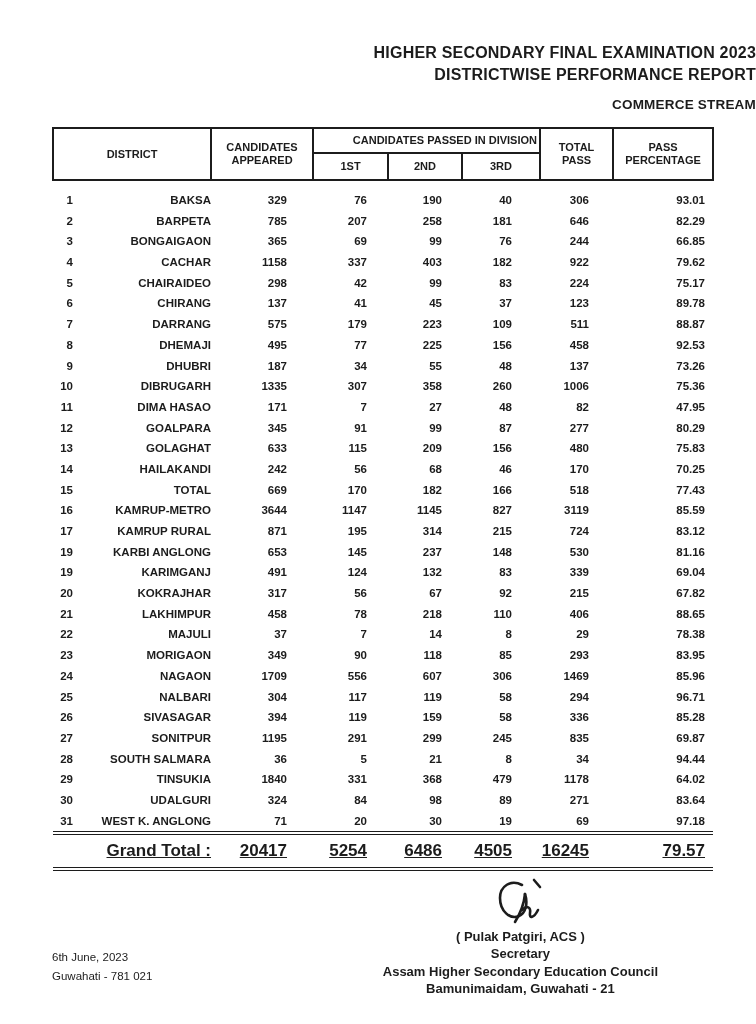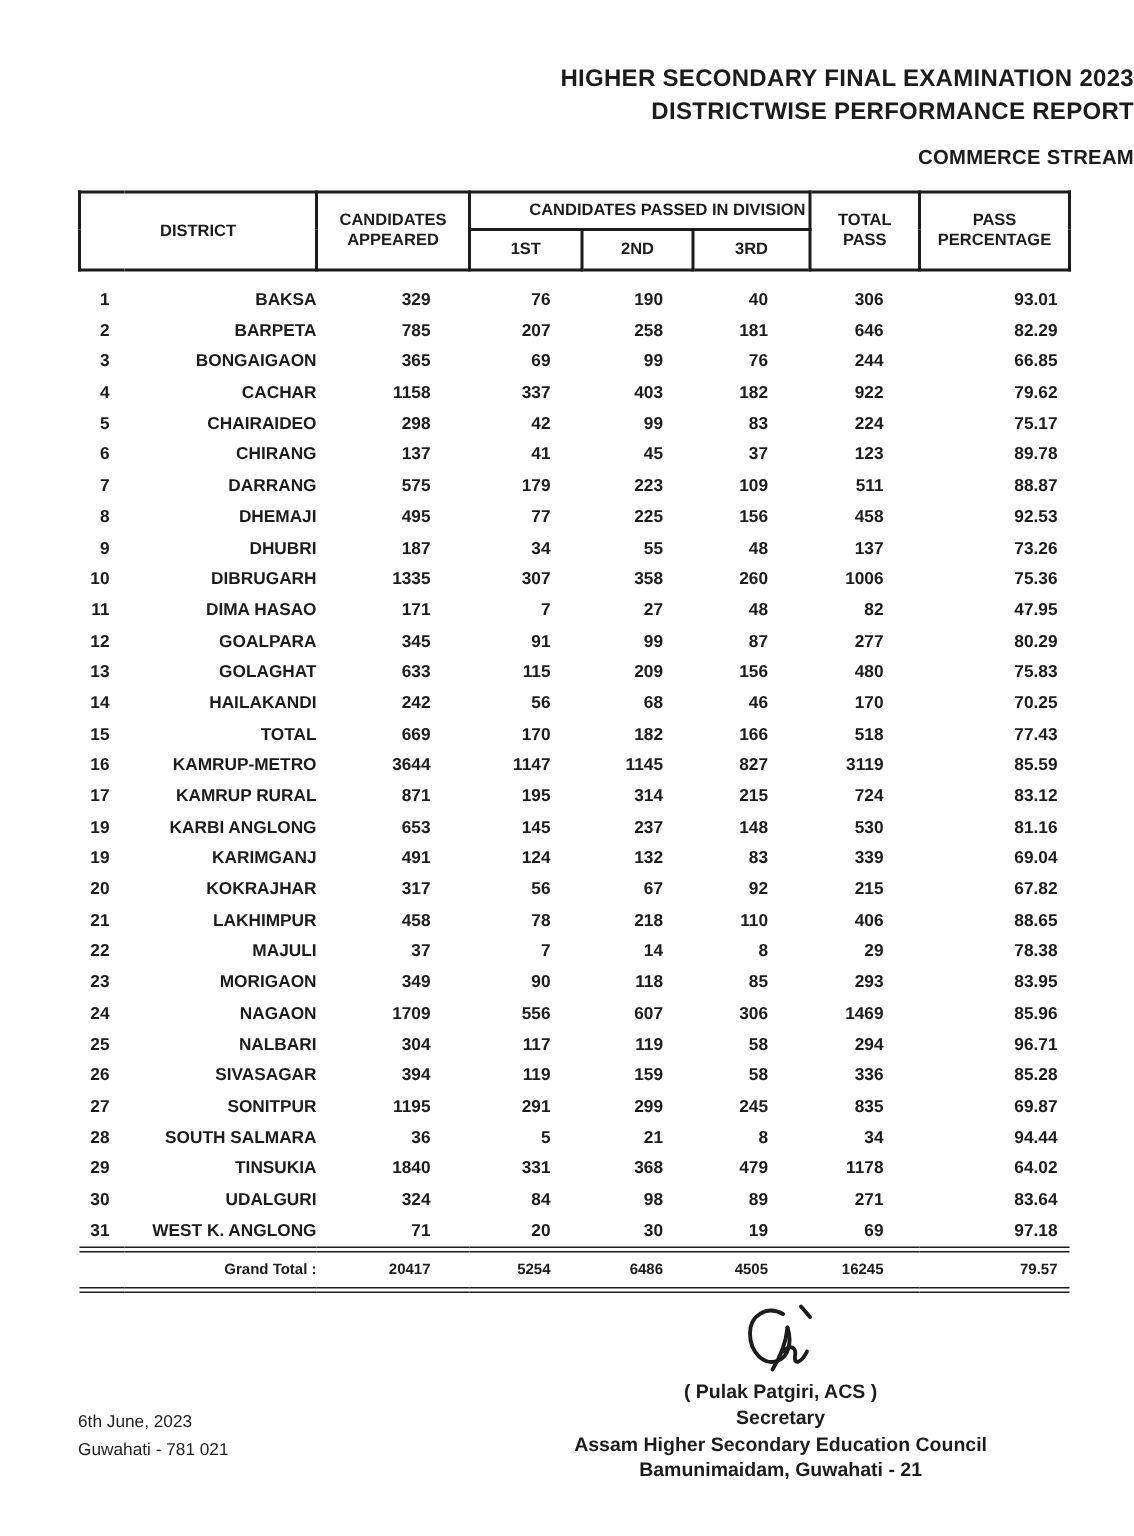--- a/index.html
+++ b/index.html
@@ -55,22 +55,22 @@
   .pad-appeared{padding-right:26px;}
   .pad-d1{padding-right:21px;}
   .pad-d2{padding-right:20px;margin-top:36px;}
   .pad-d3{padding-right:28px;}
   .pad-total{padding-right:24px;}
   .pad-pct{padding-right:8px;}
 
   tfoot td{
     border-top:4px double var(--border);
     border-bottom:4px double var(--border);
-    font-size:10px;font-weight:bold;
-    padding:6px 0;white-space:nowrap;
+    font-size:17px;font-weight:bold;
+    padding:6px 0;white-space:nowrap;text-decoration:underline;
   }
 
   
   .footer{
     display:flex;justify-content:space-between;align-items:flex-end;
     margin:6px 52px 0 52px;
   }
   .date-block{font-size:11.5px;font-weight:normal;line-height:19px;margin-bottom:12px;}
   .sign-block{text-align:center;font-size:13px;font-weight:bold;line-height:17.5px;margin-right:46px;}
   .sign-scribble{display:block;margin:0 auto 1px auto;}

